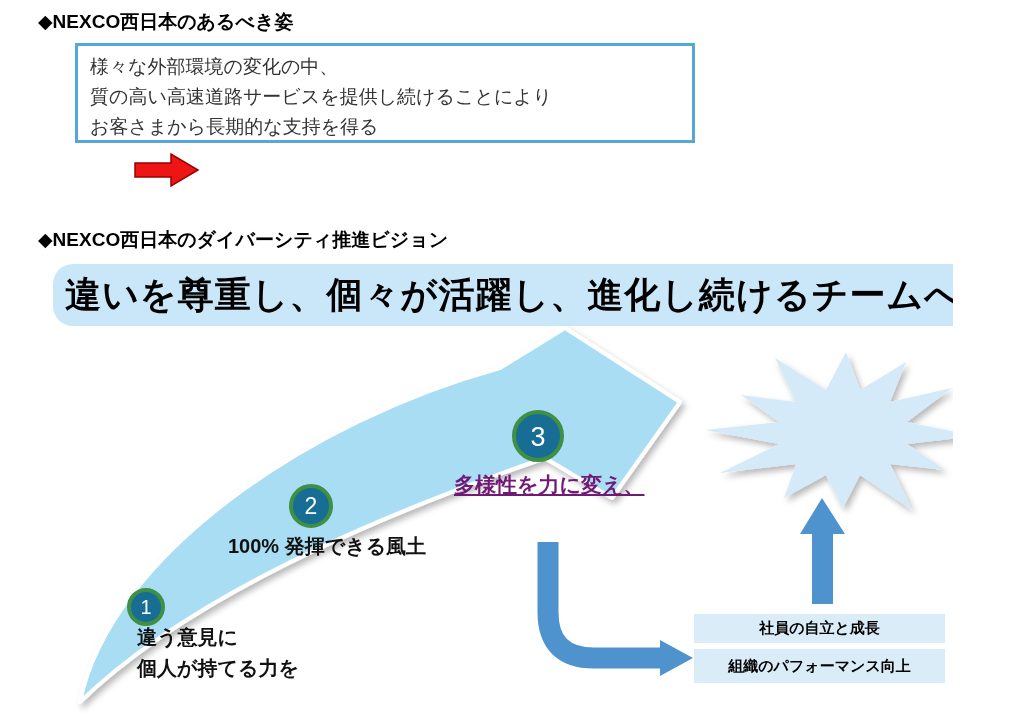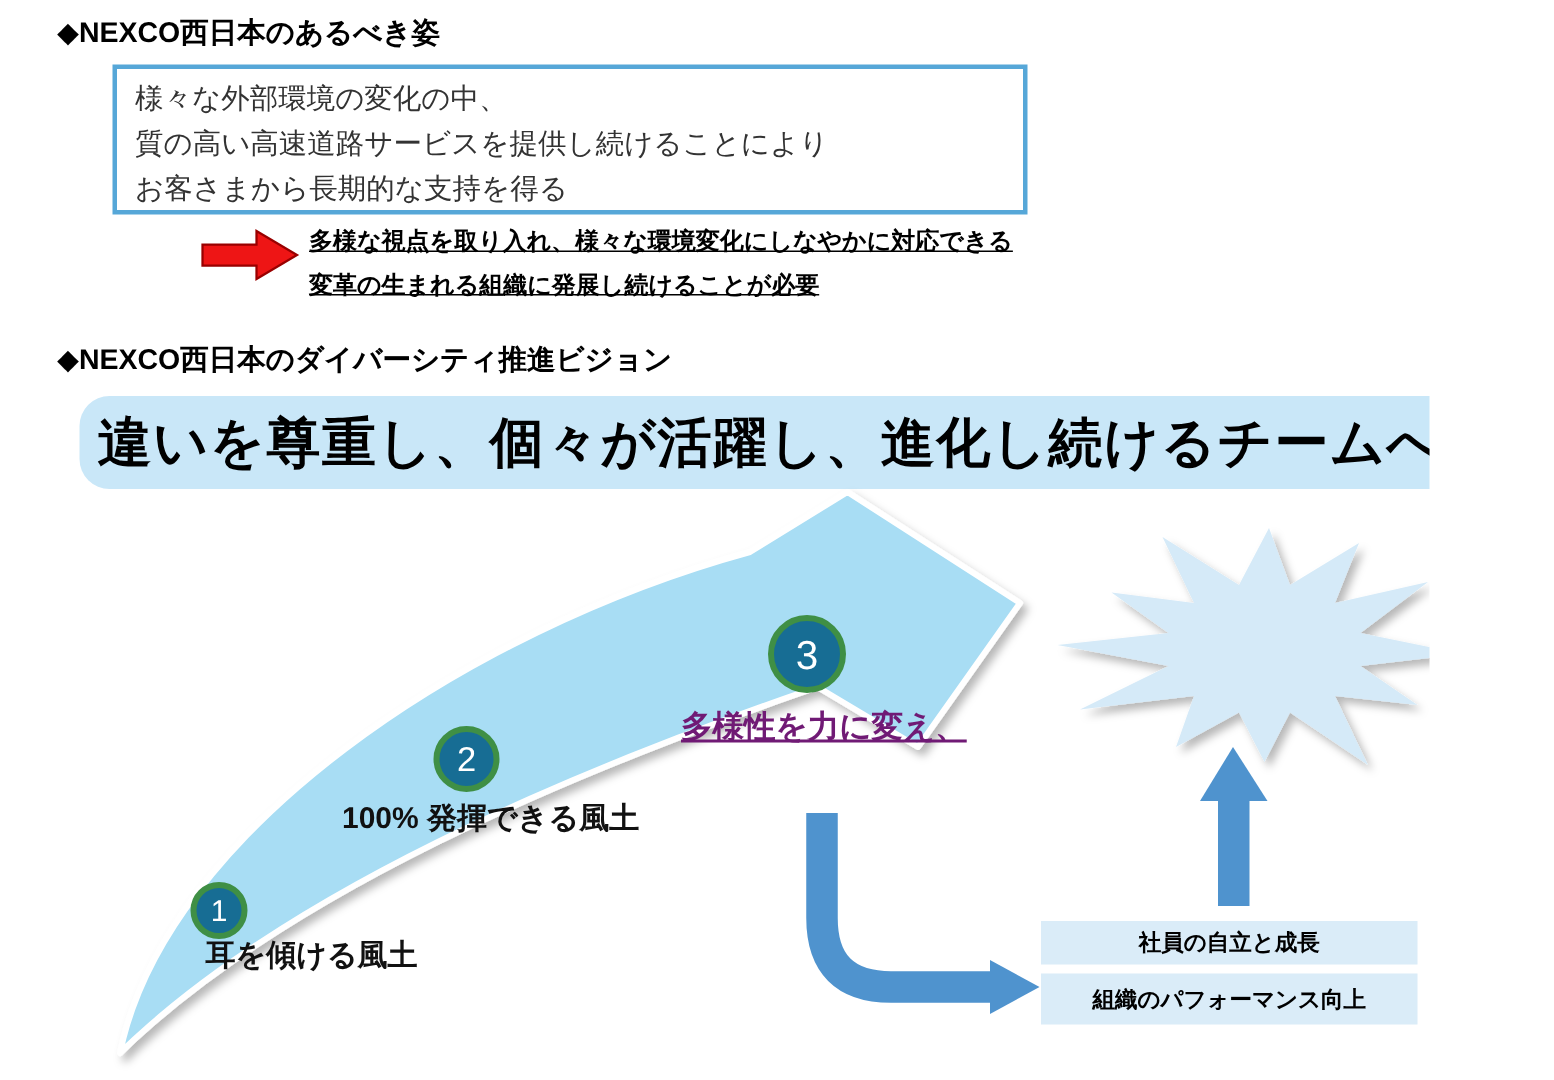--- a/index.html
+++ b/index.html
@@ -5,21 +5,21 @@
   html,body{margin:0;padding:0;background:#ffffff;}
   .canvas{
     position:relative;width:953px;height:720px;background:#ffffff;overflow:hidden;
     font-family:"Liberation Sans","DejaVu Sans",sans-serif;color:#000;
   }
   .abs{position:absolute;}
   .heading{font-size:19px;font-weight:bold;white-space:nowrap;}
   .ideal-box{
     left:75px;top:43px;width:582px;height:80px;
     border:3px solid #56a7d8;background:#ffffff;
-    padding:6px 10px 8px 12px;
+    padding:6px 20px 8px 12px;
     font-size:19px;line-height:30px;color:#333333;white-space:nowrap;
   }
   .necessity{left:206px;top:147px;}
   .necessity .nline{
     display:block;font-size:16px;font-weight:bold;line-height:29px;
     text-decoration:underline;white-space:nowrap;width:max-content;
   }
   .banner{
     left:53px;top:264px;width:917px;height:62px;background:#c9e7f8;border-radius:20px;
     display:flex;align-items:center;padding-left:12px;
@@ -47,24 +47,20 @@
 <div class="canvas">
 
   <div class="abs heading" style="left:38px;top:9px;">◆NEXCO西日本のあるべき姿</div>
 
   <div class="abs ideal-box">
     <div>様々な外部環境の変化の中、</div>
     <div>質の高い高速道路サービスを提供し続けることにより</div>
     <div>お客さまから長期的な支持を得る</div>
   </div>
 
-  <div class="abs necessity">
-    <span class="nline">多様な視点を取り入れ、様々な環境変化にしなやかに対応できる</span>
-    <span class="nline">変革の生まれる組織に発展し続けることが必要</span>
-  </div>
 
   <div class="abs heading" style="left:38px;top:227px;">◆NEXCO西日本のダイバーシティ推進ビジョン</div>
 
   <div class="abs banner">
     <span>違いを尊重し、個々が活躍し、進化し続けるチームへ</span>
   </div>
 
   <svg width="1036" height="720" viewBox="0 0 1036 720">
     <defs>
       <filter id="ds" x="-20%" y="-20%" width="150%" height="150%">
@@ -102,21 +98,22 @@
     <text x="146" y="614" font-size="20" text-anchor="middle">1</text>
 
     <circle cx="311" cy="506" r="20" fill="#176d94" stroke="#3f8f45" stroke-width="4"></circle>
     <text x="311" y="514" font-size="23" text-anchor="middle">2</text>
 
     <circle cx="538" cy="436" r="24" fill="#176d94" stroke="#3f8f45" stroke-width="4"></circle>
     <text x="538" y="446" font-size="27" text-anchor="middle">3</text>
   </svg>
 
   <div class="abs step-label" style="left:137px;top:622px;">
-    <div>耳を傾ける風土</div>
+    <div>違う意見に</div>
+    <div>個人が持てる力を</div>
   </div>
 
   <div class="abs step-label" style="left:228px;top:531px;">
     <div>100% 発揮できる風土</div>
   </div>
 
   <div class="abs step-label-3">
     <span class="uline">多様性を力に変え、</span>
   </div>
 

